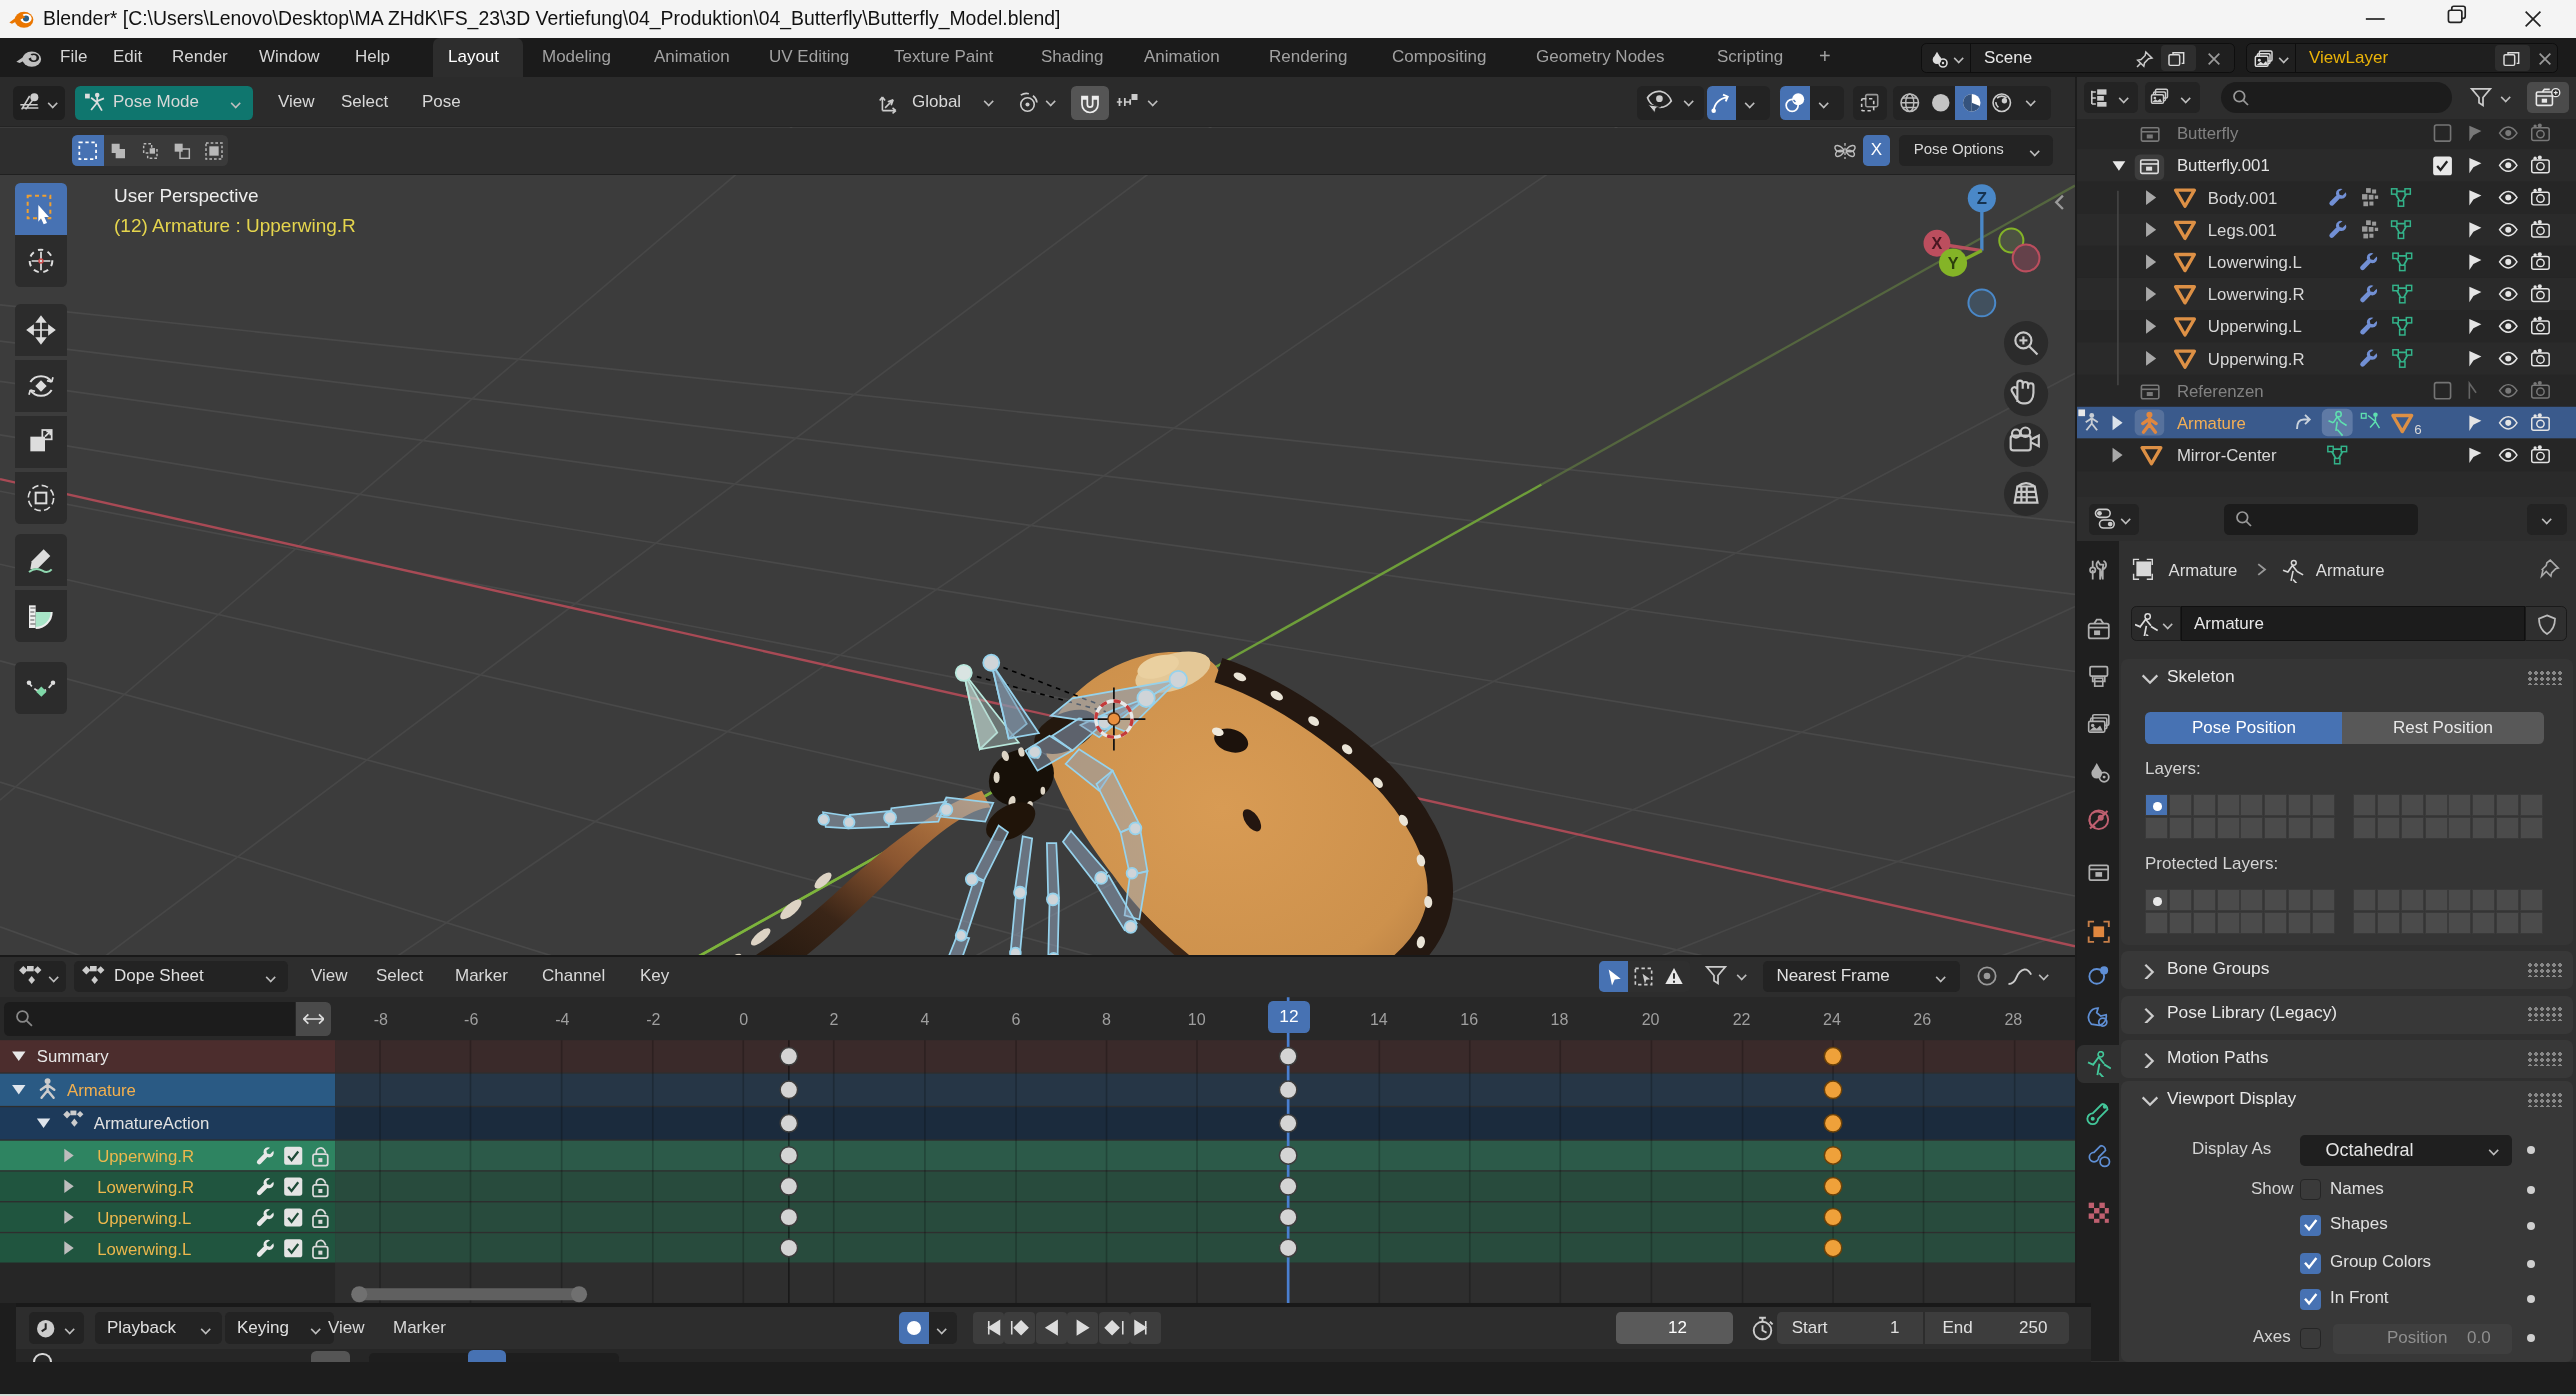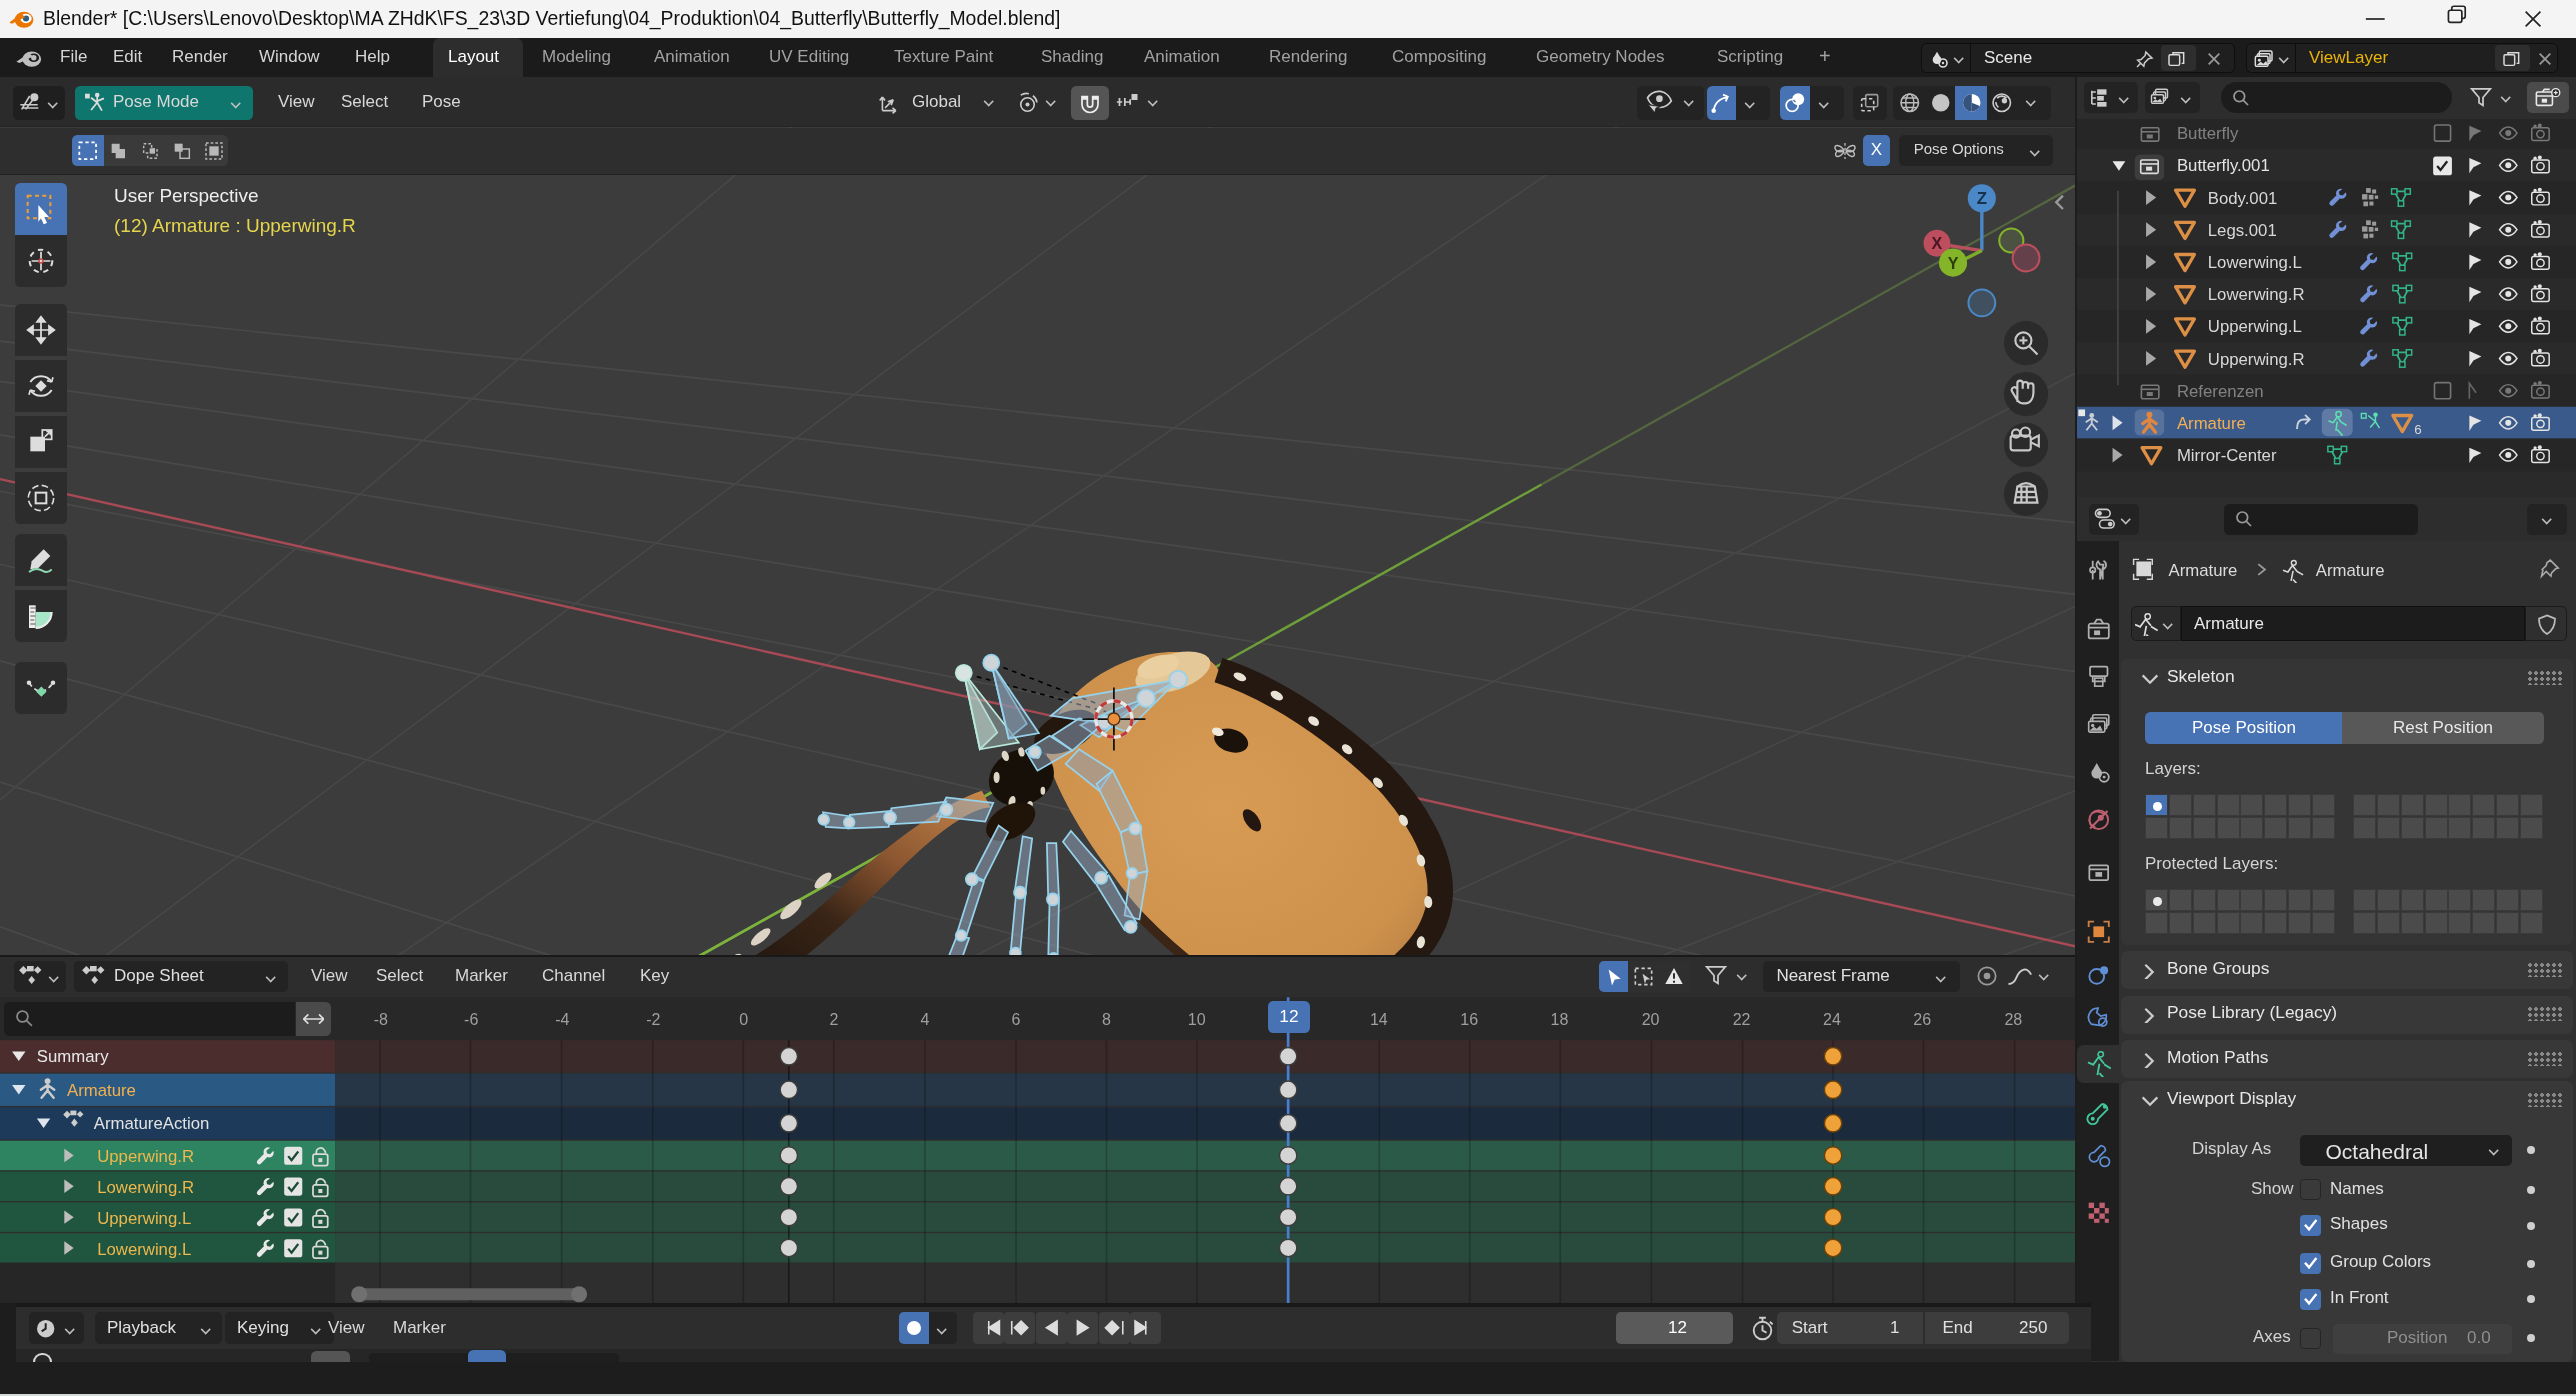--- a/index.html
+++ b/index.html
@@ -1119,21 +1119,21 @@
       </svg>
       <div class="abs txt" style="left:90px;top:550px;font-size:17.4px;color:#e8e8e8;">Motion Paths</div>
       <div class="abs" style="left:450px;top:554px;width:35px;height:14.7px;background-image:radial-gradient(#888 1.6px, transparent 1.8px);background-size:6px 6px;"></div>
       <div class="abs" style="left:44px;top:584px;width:452px;height:281px;background:#383838;border-radius:6.7px;"></div>
       <svg class="abs" style="left:63px;top:595px" width="20" height="17.4" viewBox="0 0 30 26">
         <path d="M4 8 l11 11 11 -11" fill="none" stroke="#ccc" stroke-width="3.4"></path>
       </svg>
       <div class="abs txt" style="left:90px;top:591px;font-size:17.4px;color:#e8e8e8;">Viewport Display</div>
       <div class="abs" style="left:450px;top:595px;width:35px;height:14.7px;background-image:radial-gradient(#888 1.6px, transparent 1.8px);background-size:6px 6px;"></div>
       <div class="abs txt" style="left:115px;top:642px;font-size:17px;color:#d4d4d4;">Display As</div>
-      <div class="abs" style="left:223px;top:638px;width:212px;height:31px;background:#1f1f1f;border-radius:4.7px;color:#e4e4e4;font-size:21px;">
+      <div class="abs" style="left:223px;top:638px;width:212px;height:31px;background:#1f1f1f;border-radius:4.7px;color:#e4e4e4;font-size:18px;">
 <div class="abs txt" style="left:25.5px;top:4.7px;">Octahedral</div>
         <span class="chev abs" style="left:189px;top:10.7px;"></span>
       </div>
       <div class="abs" style="left:450px;top:649px;width:8px;height:8px;border-radius:50%;background:#cfcfcf;"></div>
       <div class="abs txt" style="left:174px;top:682px;font-size:17px;color:#d4d4d4;">Show</div>
       <div class="abs" style="left:223px;top:682px;width:21px;height:21px;background:#3a3a3a;border:0.7px solid #252525;border-radius:4px;"></div>
       <div class="abs txt" style="left:253px;top:682px;font-size:17px;color:#e0e0e0;">Names</div>
       <div class="abs" style="left:450px;top:689px;width:8px;height:8px;border-radius:50%;background:#cfcfcf;"></div>
       <div class="abs" style="left:223px;top:718px;width:21px;height:21px;background:#4772b3;border-radius:4px;">
         <svg class="ic abs" style="left:2.7px;top:3.4px" width="15.4" height="13.4" viewBox="0 0 23 20">

